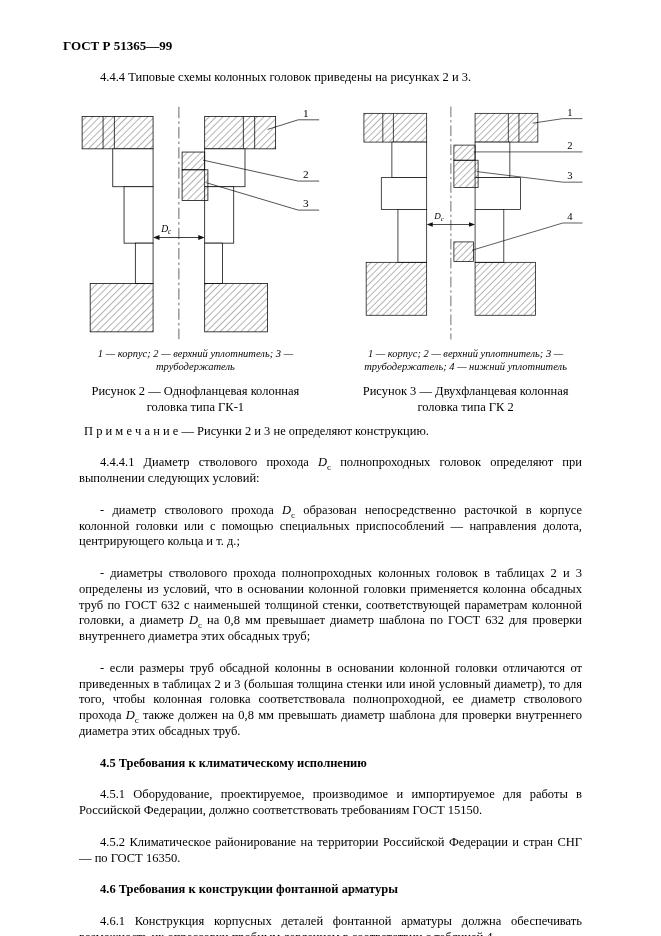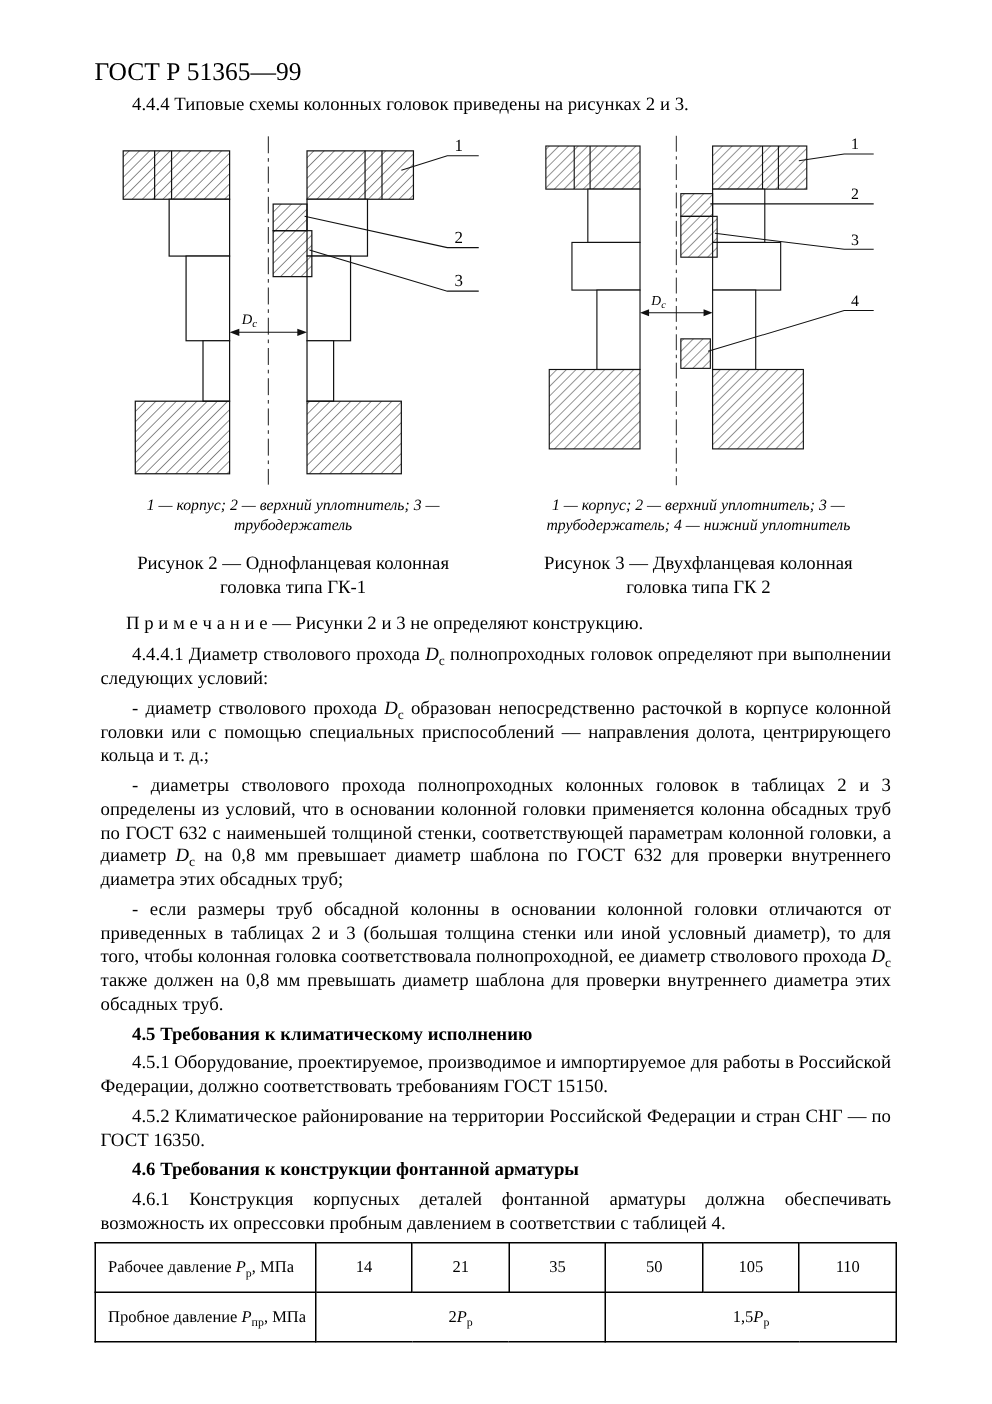--- a/index.html
+++ b/index.html
@@ -2,22 +2,22 @@
 <html lang="ru"><head>
 <meta charset="utf-8">
 <style>
   * { box-sizing: border-box; }
   html, body { margin: 0; padding: 0; background: #ffffff; }
   .page {
     width: 661px; height: 936px; margin: 0 auto; background: #fff; color: #000;
     font-family: "Liberation Serif", serif; padding: 38px 63px 0 63px;
     position: relative; overflow: hidden;
   }
-  .doc-header { font-weight: normal; font-size: 17px; }
-  .para { font-size: 12.5px; line-height: 1.26; text-align: justify; margin: 4px; text-indent: 21px; }
+  .doc-header { font-weight: bold; font-size: 13px; }
+  .para { font-size: 12.5px; line-height: 1.26; text-align: justify; margin: 16px; text-indent: 21px; }
   .heading { font-weight: bold; }
   .note-para { margin: 8px 0 6px 0; }
   .figures-row { display: flex; justify-content: space-between; align-items: flex-start; margin: 8px 0 2px 0; }
   .figure { width: 49.5%; margin: 0; display: flex; flex-direction: column; align-items: center; }
   .fig-svg { display: block; }
   .fig-legend { font-size: 10.5px; font-style: italic; text-align: center; line-height: 1.3; margin-top: 3px; max-width: 232px; }
   .fig-caption { font-size: 12.5px; text-align: center; line-height: 1.3; margin-top: 9px; max-width: 248px; }
   .drawrect { stroke: #111; stroke-width: 1; }
   .drawline { stroke: #111; stroke-width: 1; fill: none; }
   .cl { stroke: #111; stroke-width: 0.8; stroke-dasharray: 14 4 3 4; fill: none; }

